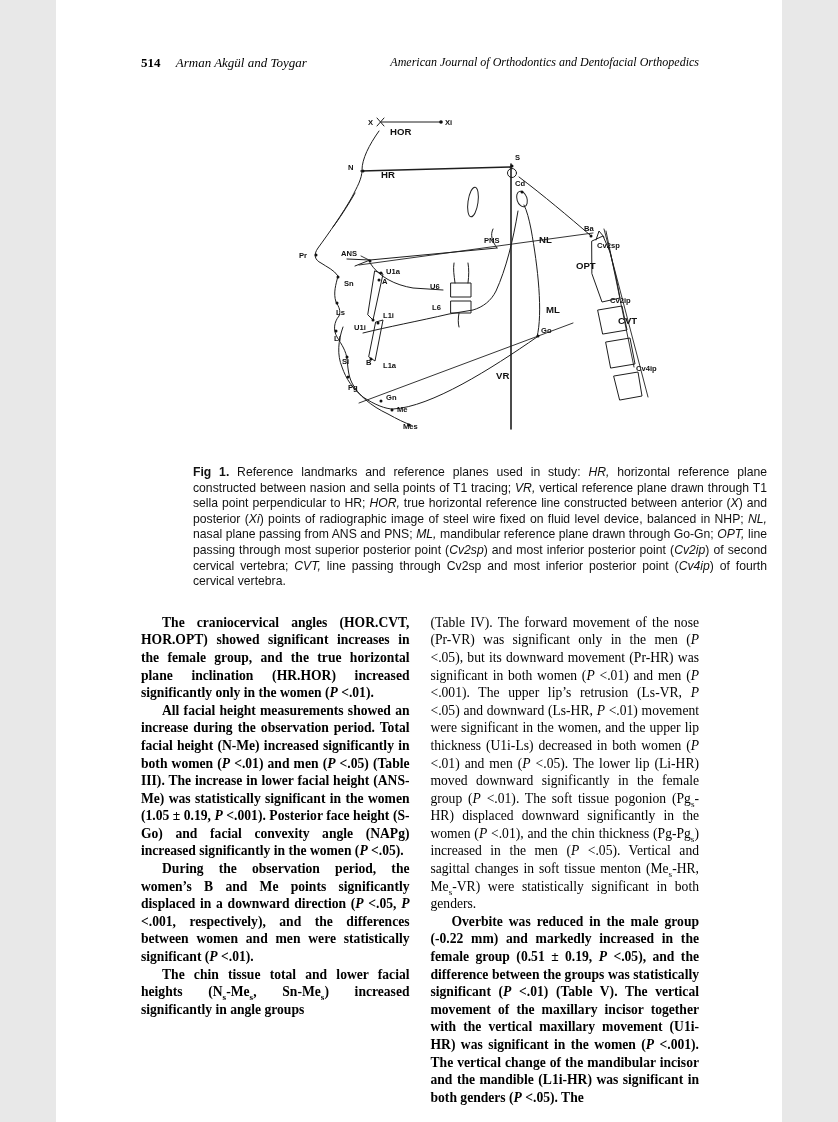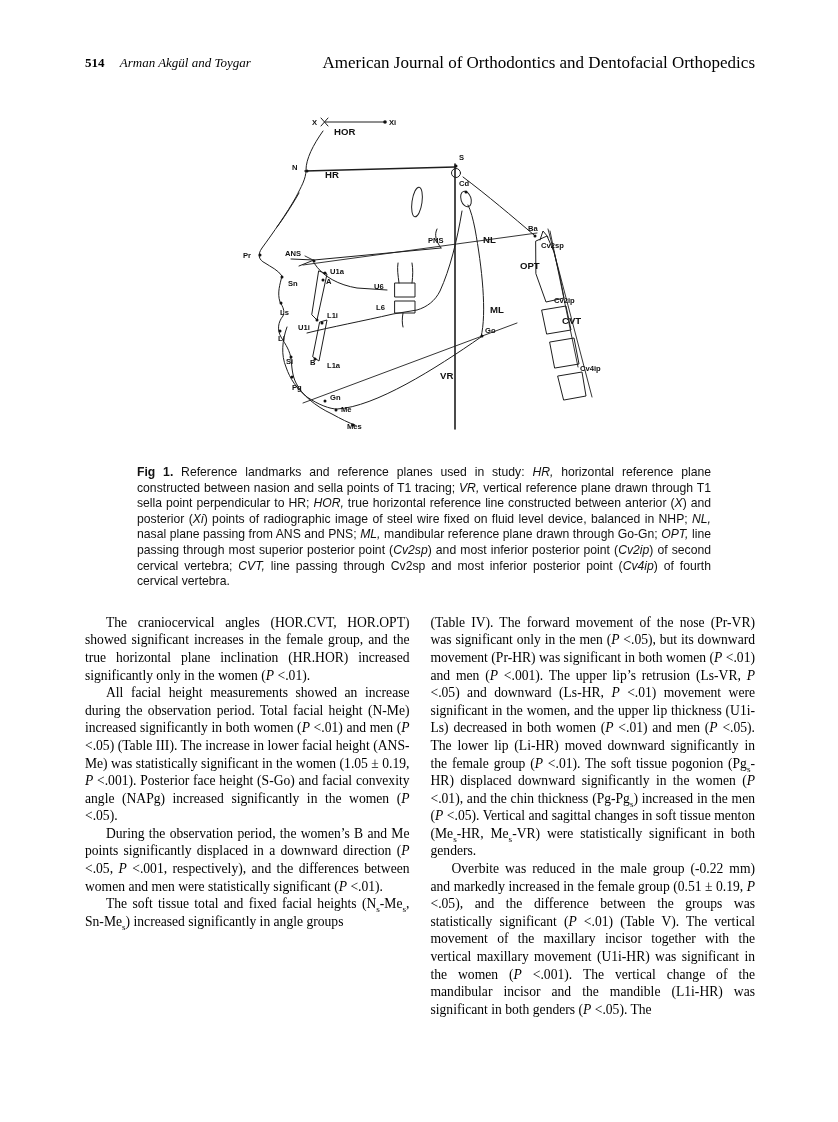--- a/index.html
+++ b/index.html
@@ -1,45 +1,45 @@
 <!DOCTYPE html>
 <html><head>
 <meta charset="utf-8">
 <style>
   html,body{margin:0;padding:0;background:#e8e8e8;}
   .page{
-    width:838px;height:1122px;background:#ffffff;color:#000;
+    width:726px;height:1122px;background:#ffffff;color:#000;
     font-family:"Liberation Serif",serif;
     position:relative;box-sizing:border-box;
     padding:55px 83px 0 85px;margin:0 auto;overflow:hidden;
   }
   
   .page-header{display:flex;justify-content:space-between;align-items:flex-start;font-size:13px;}
   .pagenum{font-weight:bold;margin-right:12px;}
   .authors{font-style:italic;}
-  .header-right{text-align:right;font-size:17px;line-height:15px;}
+  .header-right{text-align:left;font-style:italic;font-size:12px;line-height:15px;}
   
   figure{margin:36px 0 0 0;padding:0;}
   .fig-svg-wrap{margin-left:150px;}
   svg .tr{fill:none;stroke:#1e1e1e;stroke-width:1;stroke-linecap:round;stroke-linejoin:round;}
   svg .tr-bold{stroke-width:1.6;}
   svg .tr-thin{stroke-width:0.9;}
   svg .dot{fill:#111;stroke:none;}
   svg text{font-family:"Liberation Sans",sans-serif;font-size:7.6px;font-weight:bold;fill:#111;}
   svg text.flb{font-size:9.6px;}
   figcaption{
     font-family:"Liberation Sans",sans-serif;
     font-size:12.2px;line-height:15.6px;text-align:justify;
     width:574px;margin:14px 0 4px 52px;color:#111;
   }
   
   .body-columns{display:flex;gap:21px;margin-top:24px;font-size:13.6px;line-height:17.6px;text-align:justify;}
   .col{width:325px;}
   .col p{margin:0;}
-  .col p.indent{text-indent:21px;}
+  .col p.indent{text-indent:21px;font-weight:bold;}
   
   .b{font-weight:bold;}
   .i{font-style:italic;}
   .sub{font-size:0.68em;vertical-align:sub;line-height:0;}
 </style>
 </head>
 <body>
 
 <div class="page">
 
@@ -171,21 +171,21 @@
         </svg>
     </div>
     <figcaption><span class="b">Fig 1.</span><span> Reference landmarks and reference planes used in study: </span><span class="i">HR,</span><span> horizontal reference plane constructed between nasion and sella points of T1 tracing; </span><span class="i">VR,</span><span> vertical reference plane drawn through T1 sella point perpendicular to HR; </span><span class="i">HOR,</span><span> true horizontal reference line constructed between anterior (</span><span class="i">X</span><span>) and posterior (</span><span class="i">Xi</span><span>) points of radiographic image of steel wire fixed on fluid level device, balanced in NHP; </span><span class="i">NL,</span><span> nasal plane passing from ANS and PNS; </span><span class="i">ML,</span><span> mandibular reference plane drawn through Go-Gn; </span><span class="i">OPT,</span><span> line passing through most superior posterior point (</span><span class="i">Cv2sp</span><span>) and most inferior posterior point (</span><span class="i">Cv2ip</span><span>) of second cervical vertebra; </span><span class="i">CVT,</span><span> line passing through Cv2sp and most inferior posterior point (</span><span class="i">Cv4ip</span><span>) of fourth cervical vertebra.</span></figcaption>
   </figure>
 
   <main class="body-columns">
     <div class="col">
         <p class="indent"><span>The craniocervical angles (HOR.CVT, HOR.OPT) showed significant increases in the female group, and the true horizontal plane inclination (HR.HOR) increased significantly only in the women (</span><span class="i">P</span><span> &lt;.01).</span></p>
         <p class="indent"><span>All facial height measurements showed an increase during the observation period. Total facial height (N-Me) increased significantly in both women (</span><span class="i">P</span><span> &lt;.01) and men (</span><span class="i">P</span><span> &lt;.05) (Table III). The increase in lower facial height (ANS-Me) was statistically significant in the women (1.05 ± 0.19, </span><span class="i">P</span><span> &lt;.001). Posterior face height (S-Go) and facial convexity angle (NAPg) increased significantly in the women (</span><span class="i">P</span><span> &lt;.05).</span></p>
         <p class="indent"><span>During the observation period, the women’s B and Me points significantly displaced in a downward direction (</span><span class="i">P</span><span> &lt;.05, </span><span class="i">P</span><span> &lt;.001, respectively), and the differences between women and men were statistically significant (</span><span class="i">P</span><span> &lt;.01).</span></p>
-        <p class="indent"><span>The soft tissue total and fixed facial heights (N</span><span class="sub">s</span><span>-Me</span><span class="sub">s</span><span>, Sn-Me</span><span class="sub">s</span><span>) increased significantly in angle groups</span></p>
+        <p class="indent"><span>The chin tissue total and lower facial heights (N</span><span class="sub">s</span><span>-Me</span><span class="sub">s</span><span>, Sn-Me</span><span class="sub">s</span><span>) increased significantly in angle groups</span></p>
       </div>
     <div class="col">
         <p><span>(Table IV). The forward movement of the nose (Pr-VR) was significant only in the men (</span><span class="i">P</span><span> &lt;.05), but its downward movement (Pr-HR) was significant in both women (</span><span class="i">P</span><span> &lt;.01) and men (</span><span class="i">P</span><span> &lt;.001). The upper lip’s retrusion (Ls-VR, </span><span class="i">P</span><span> &lt;.05) and downward (Ls-HR, </span><span class="i">P</span><span> &lt;.01) movement were significant in the women, and the upper lip thickness (U1i-Ls) decreased in both women (</span><span class="i">P</span><span> &lt;.01) and men (</span><span class="i">P</span><span> &lt;.05). The lower lip (Li-HR) moved downward significantly in the female group (</span><span class="i">P</span><span> &lt;.01). The soft tissue pogonion (Pg</span><span class="sub">s</span><span>-HR) displaced downward significantly in the women (</span><span class="i">P</span><span> &lt;.01), and the chin thickness (Pg-Pg</span><span class="sub">s</span><span>) increased in the men (</span><span class="i">P</span><span> &lt;.05). Vertical and sagittal changes in soft tissue menton (Me</span><span class="sub">s</span><span>-HR, Me</span><span class="sub">s</span><span>-VR) were statistically significant in both genders.</span></p>
         <p class="indent"><span>Overbite was reduced in the male group (-0.22 mm) and markedly increased in the female group (0.51 ± 0.19, </span><span class="i">P</span><span> &lt;.05), and the difference between the groups was statistically significant (</span><span class="i">P</span><span> &lt;.01) (Table V). The vertical movement of the maxillary incisor together with the vertical maxillary movement (U1i-HR) was significant in the women (</span><span class="i">P</span><span> &lt;.001). The vertical change of the mandibular incisor and the mandible (L1i-HR) was significant in both genders (</span><span class="i">P</span><span> &lt;.05). The</span></p>
       </div>
   </main>
 
 </div>
 
 </body></html>

